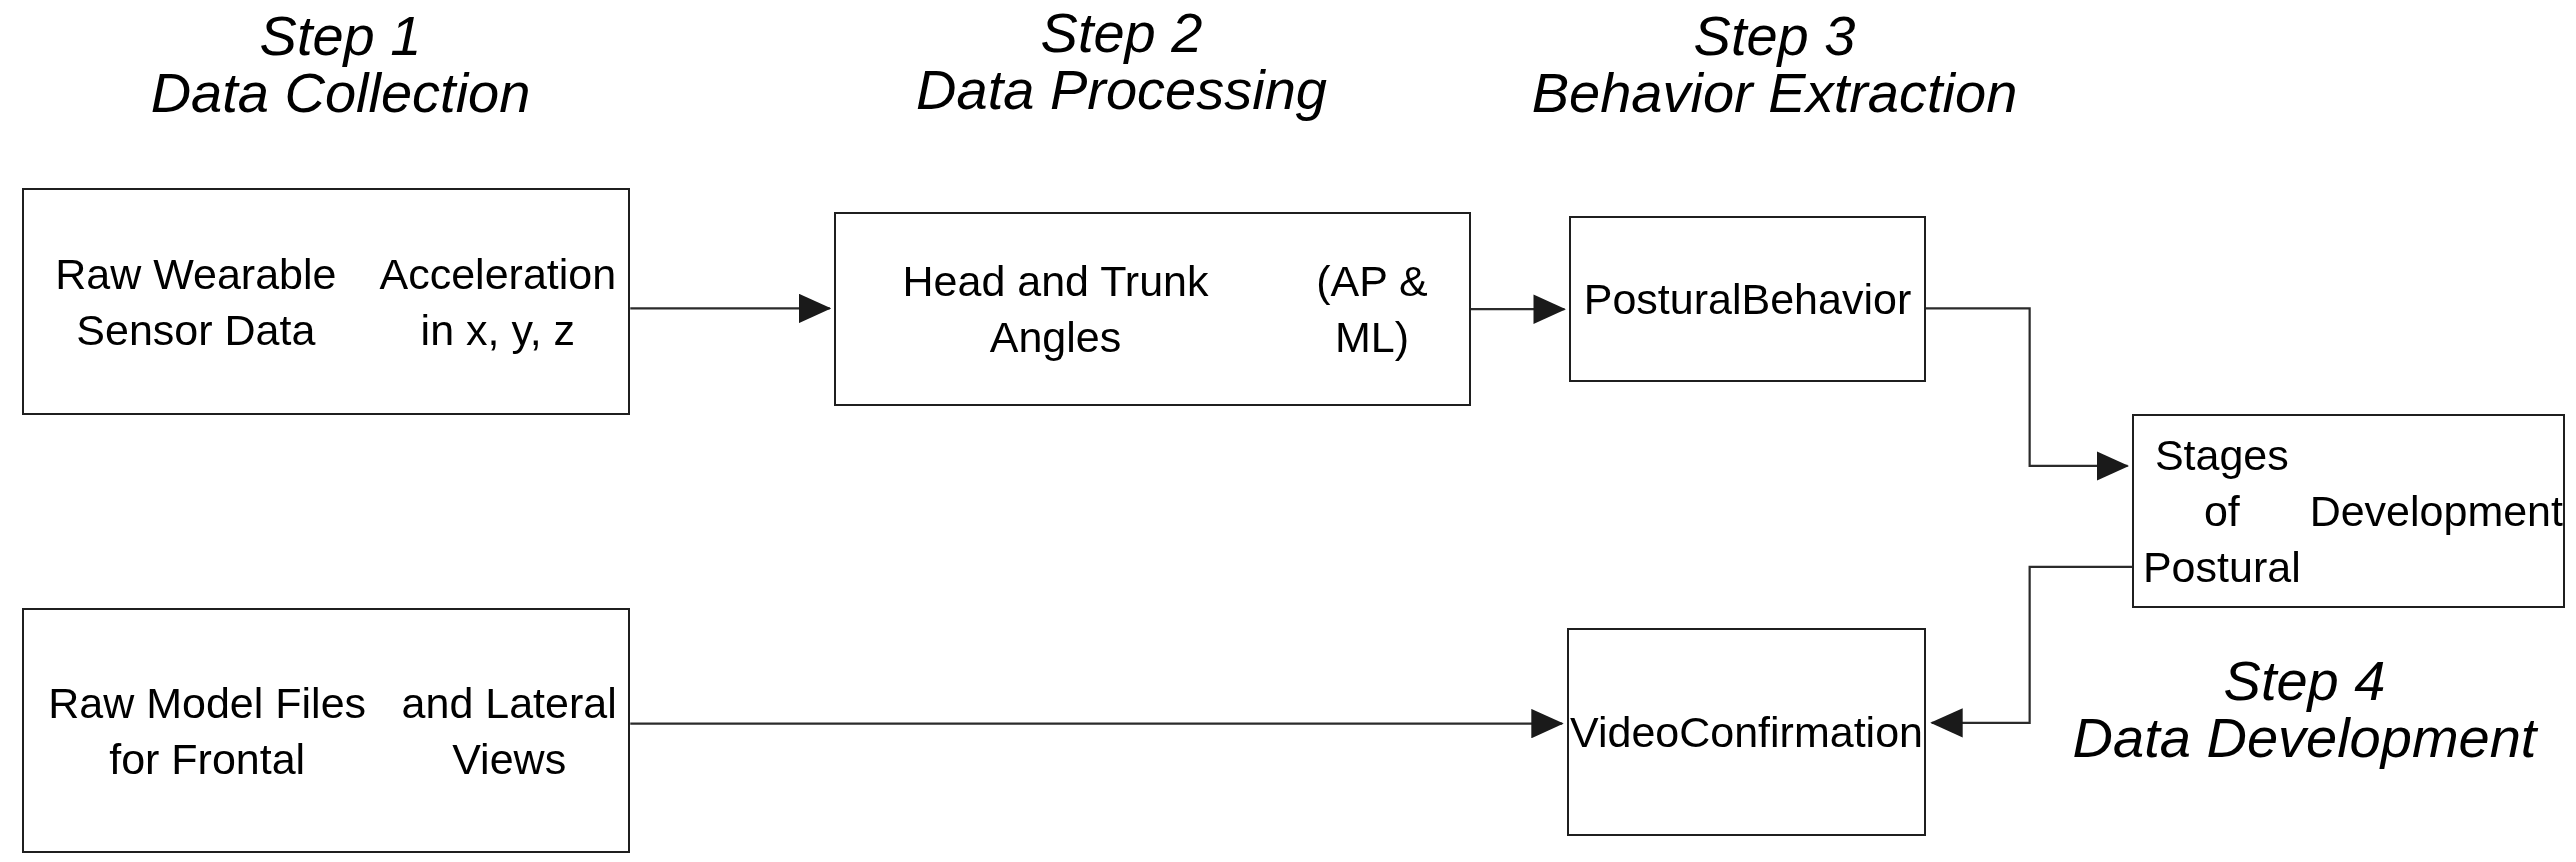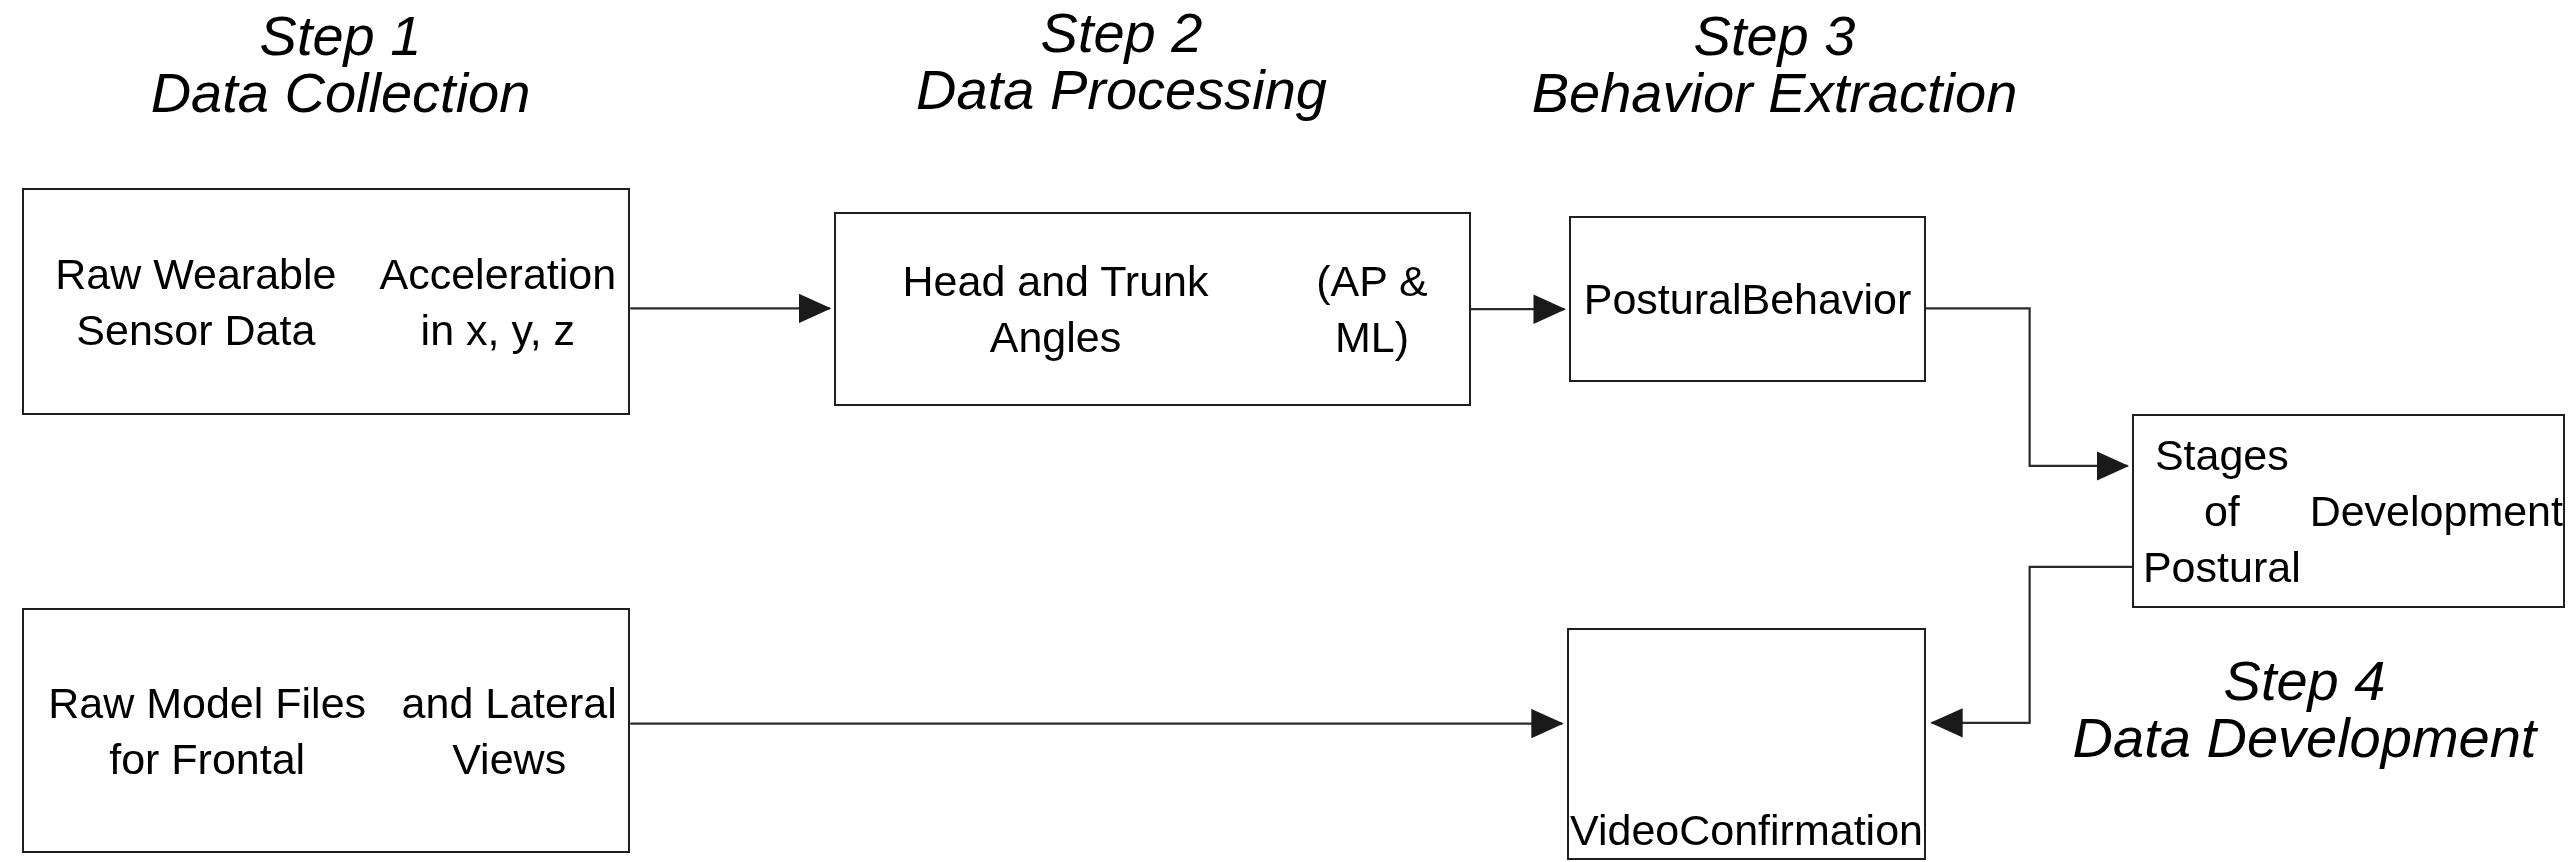--- a/index.html
+++ b/index.html
@@ -43,21 +43,21 @@
     font-size: 56px;
     line-height: 57px;
     font-weight: 400;
   }
   
   #box-sensor  { left: 22px;   top: 188px; width: 608px; height: 227px; }
   #box-angles  { left: 834px; top: 212px; width: 637px; height: 194px; }
   #box-postural{ left: 1569px; top: 216px; width: 357px; height: 166px; }
   #box-stages  { left: 2132px; top: 414px; width: 433px; height: 194px; }
   #box-video   { left: 22px;   top: 608px; width: 608px; height: 245px; }
-  #box-confirm { left: 1567px; top: 628px; width: 359px; height: 232px; align-items: flex-end; }
+  #box-confirm { left: 1567px; top: 628px; width: 359px; height: 208px; }
   
   #hdr-step1 { left: 83px;  top: 7.4px; }
   #hdr-step2 { left: 864px; top: 4px; }
   #hdr-step3 { left: 1517px; top: 7.4px; }
   #hdr-step4 { left: 2047px; top: 652px; }
 </style>
 </head>
 <body>
 
 <div class="canvas">

